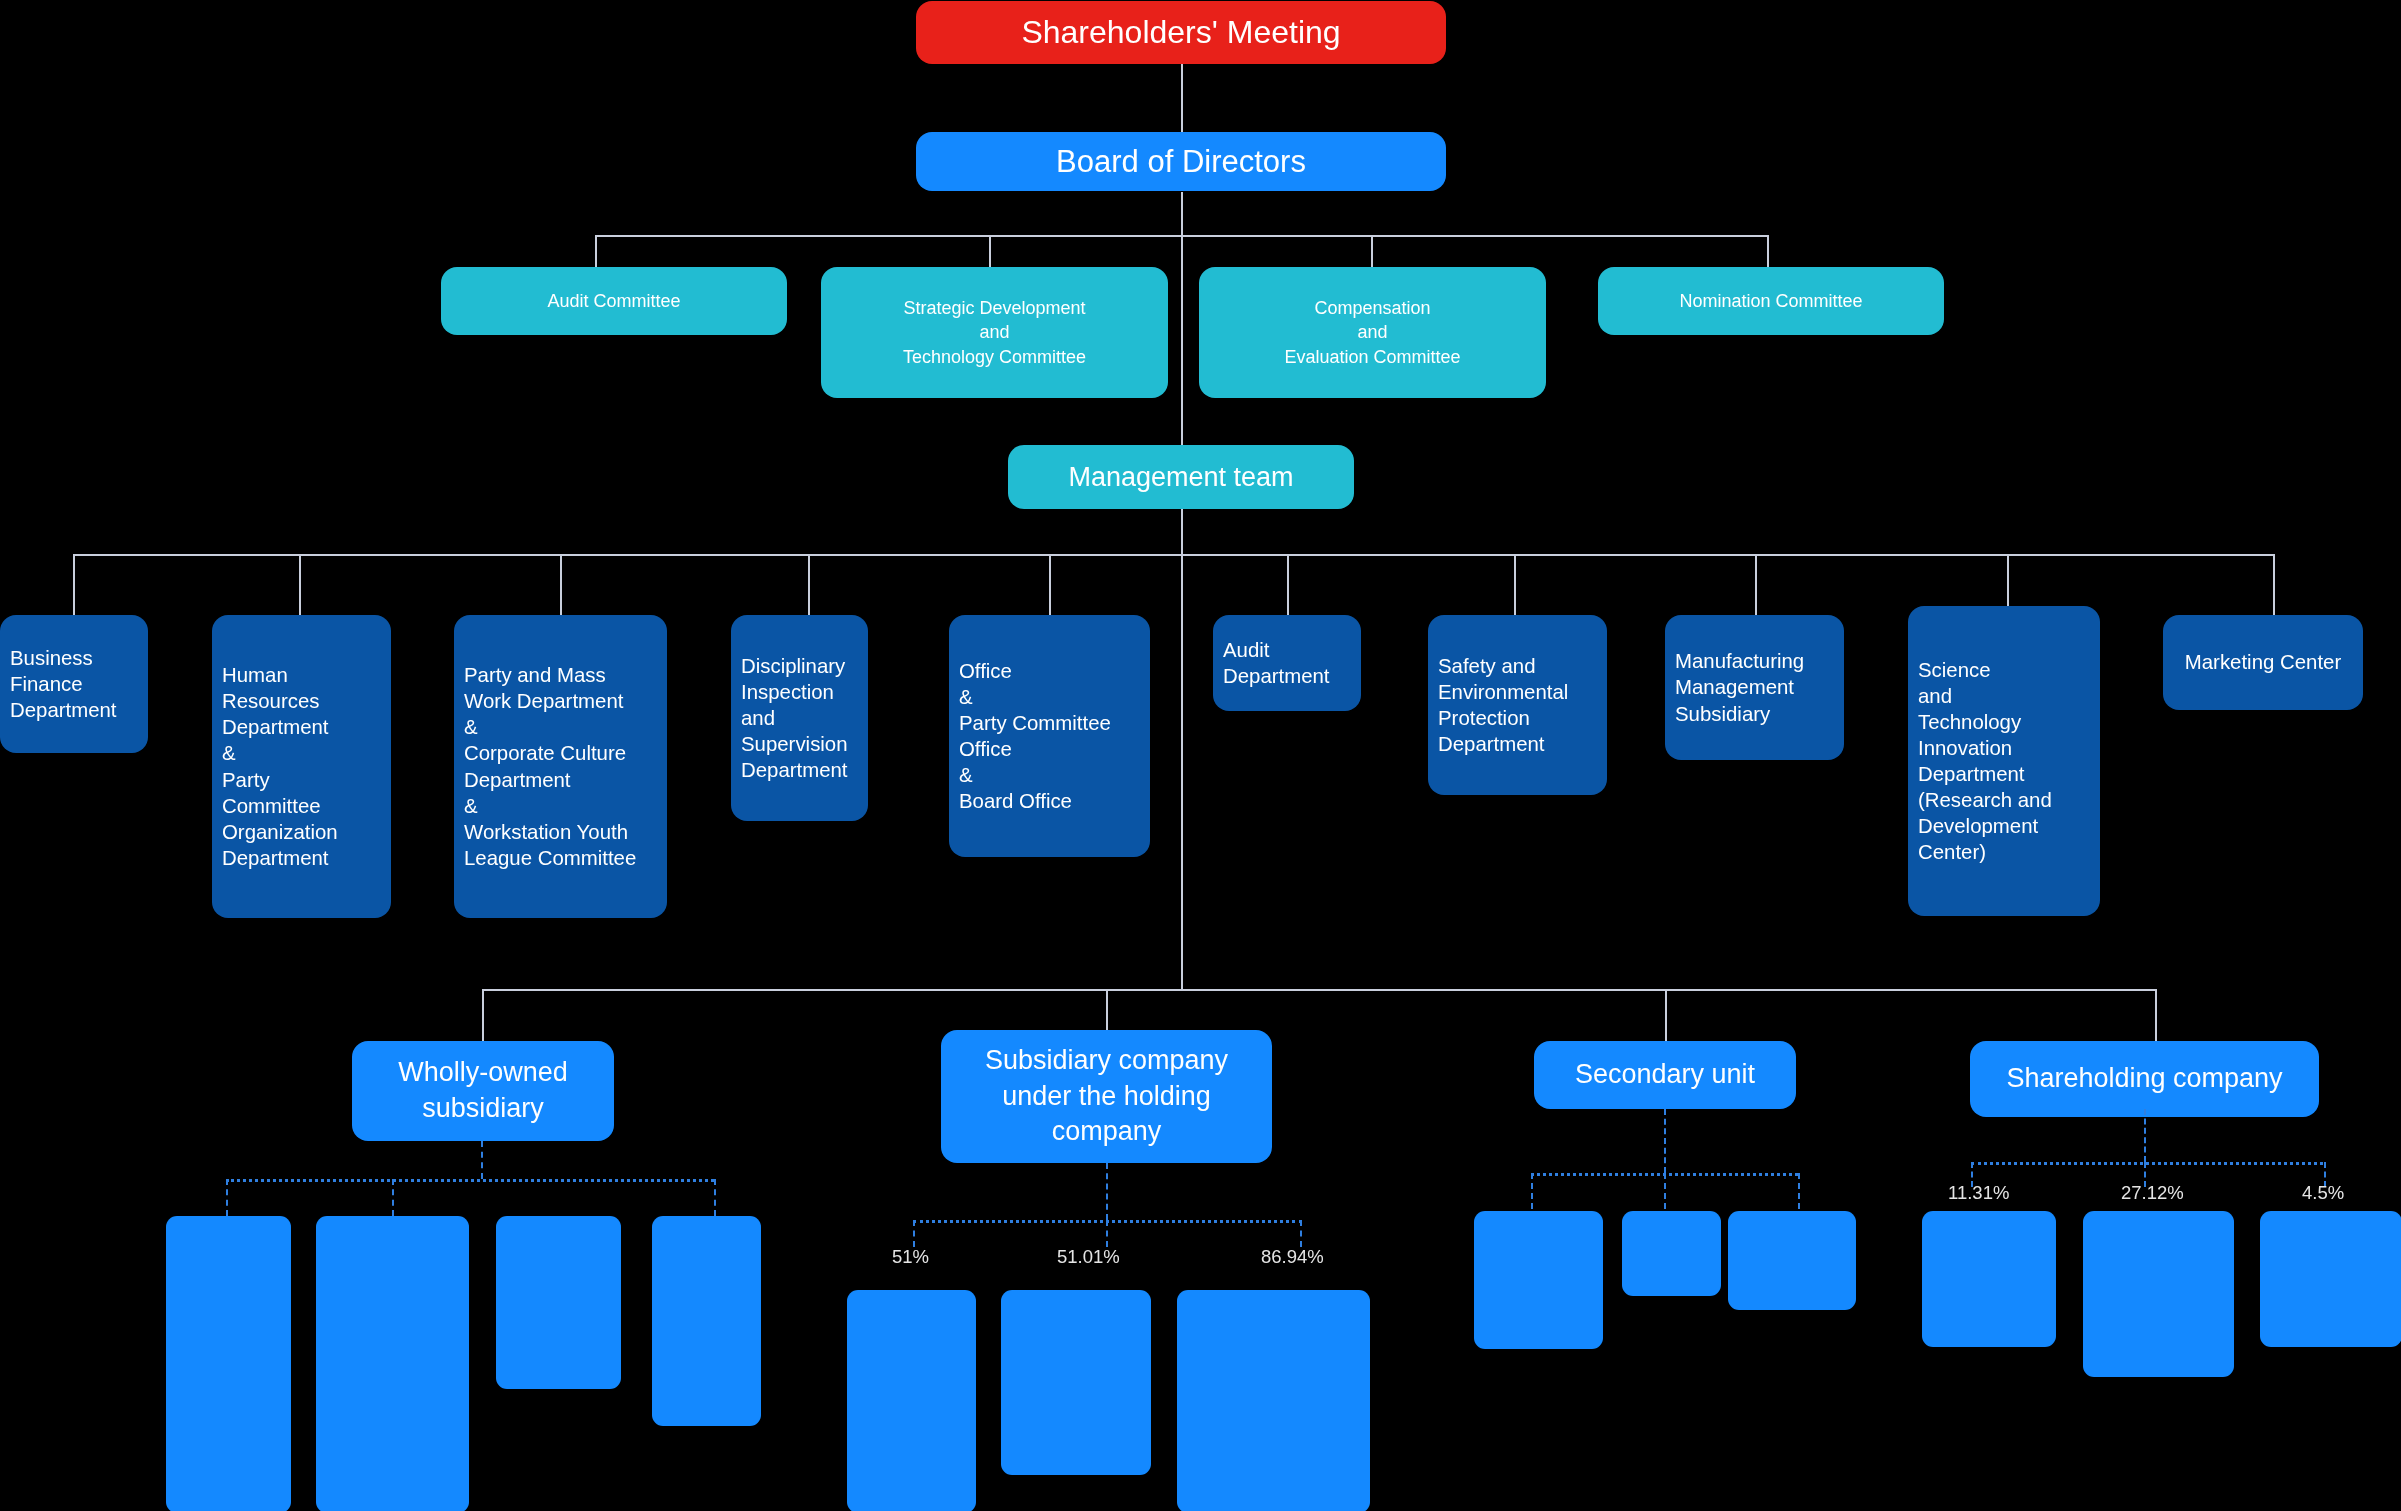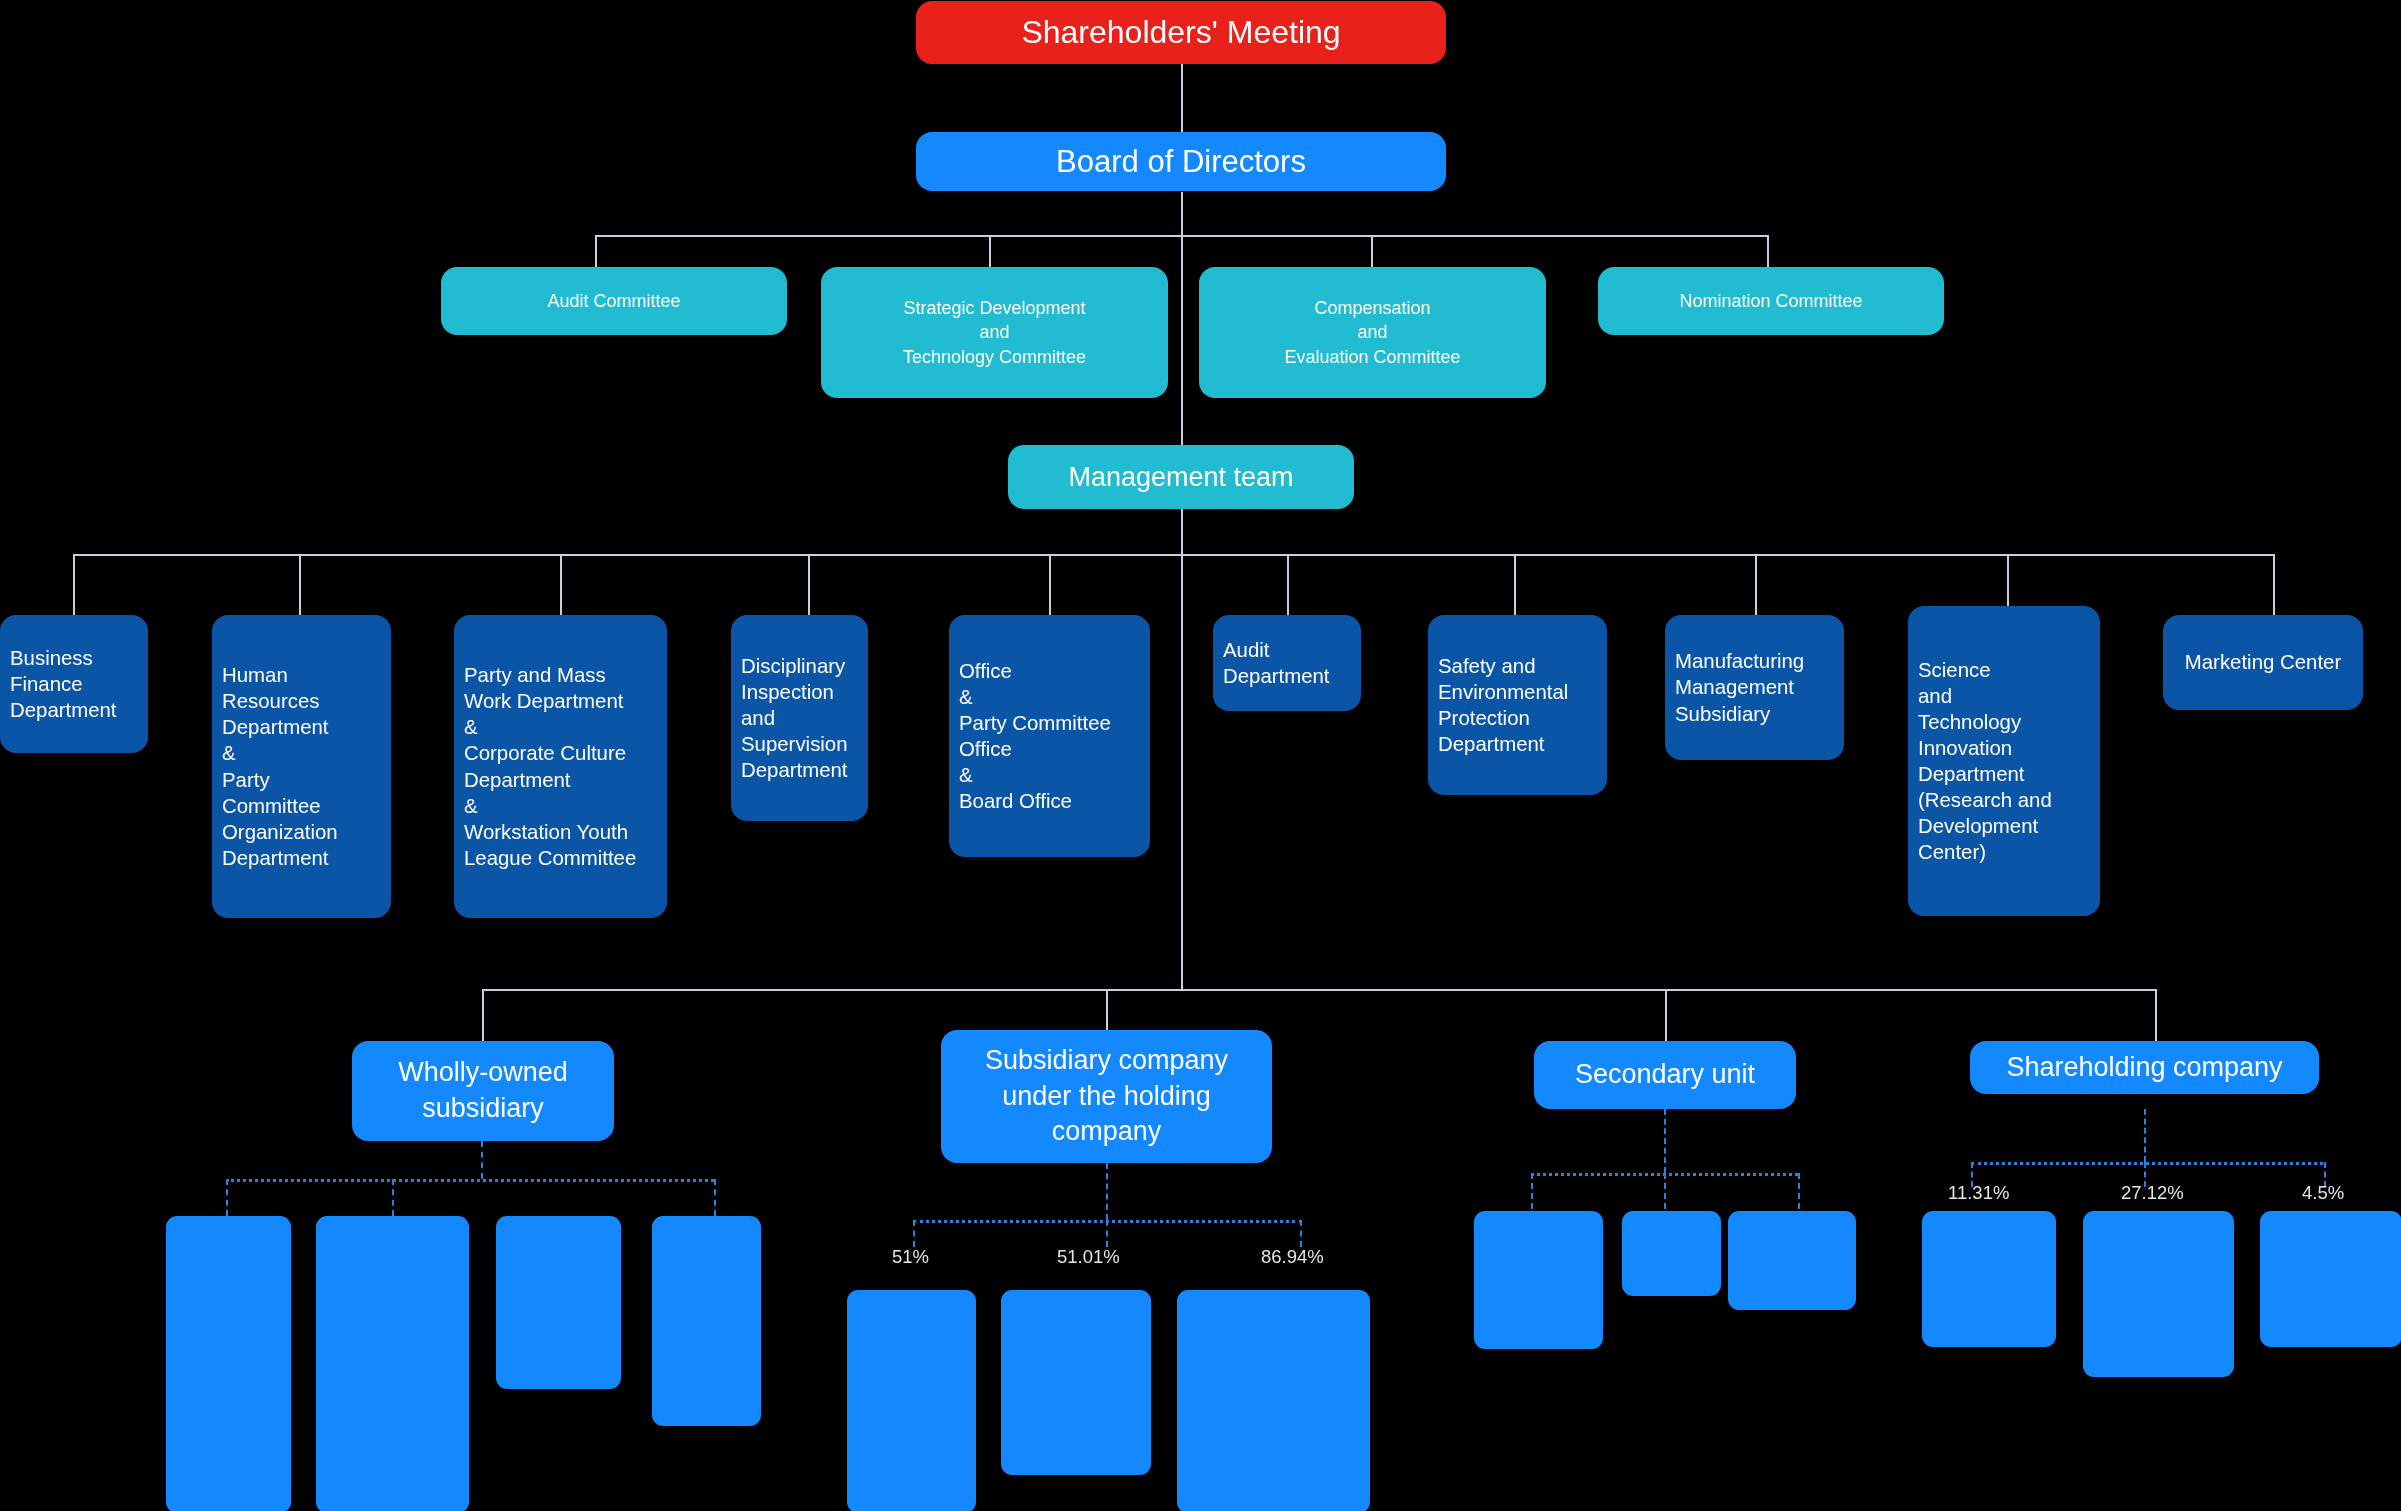--- a/index.html
+++ b/index.html
@@ -280,21 +280,21 @@
   <div class="dl v" style="left:1664px; top:1109px; height:64px;"></div>
   <div class="dl h" style="left:1531px; top:1173px; width:267px;"></div>
   <div class="dl v" style="left:1531px; top:1173px; height:36px;"></div>
   <div class="dl v" style="left:1664px; top:1173px; height:36px;"></div>
   <div class="dl v" style="left:1798px; top:1173px; height:36px;"></div>
 
   <div class="node brightblue leaf" style="left:1474px; top:1211px; width:129px; height:138px;"></div>
   <div class="node brightblue leaf" style="left:1622px; top:1211px; width:99px; height:85px;"></div>
   <div class="node brightblue leaf" style="left:1728px; top:1211px; width:128px; height:99px;"></div>
 
-  <div class="node brightblue group" style="left:1970px; top:1041px; width:349px; height:53px;">
+  <div class="node brightblue group" style="left:1970px; top:1041px; width:349px; height:76px;">
     <span>Shareholding company</span>
   </div>
   <div class="dl v" style="left:2144px; top:1109px; height:53px;"></div>
   <div class="dl h" style="left:1971px; top:1162px; width:352px;"></div>
   <div class="dl v" style="left:1971px; top:1162px; height:25px;"></div>
   <div class="dl v" style="left:2144px; top:1162px; height:25px;"></div>
   <div class="dl v" style="left:2324px; top:1162px; height:25px;"></div>
 
   <div class="pct" style="left:1948px; top:1182px;">11.31%</div>
   <div class="pct" style="left:2121px; top:1182px;">27.12%</div>

